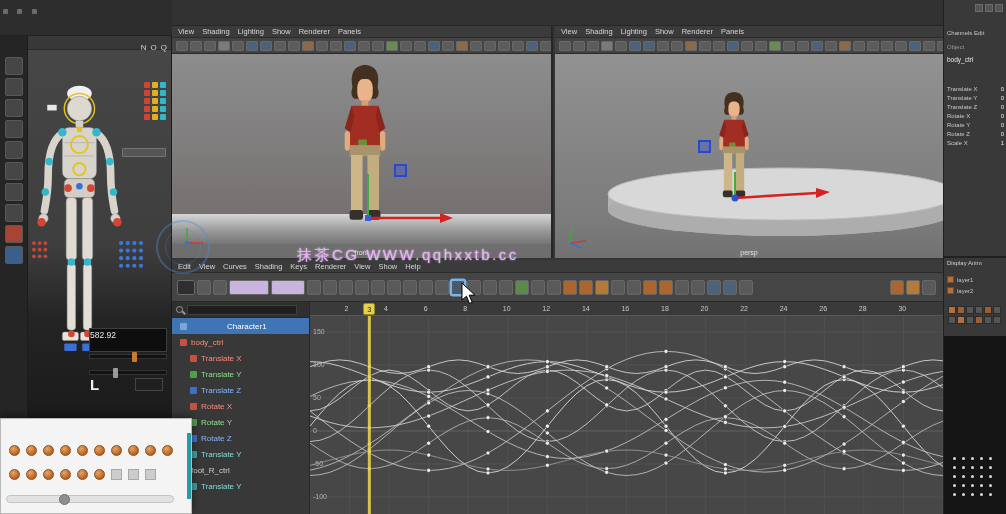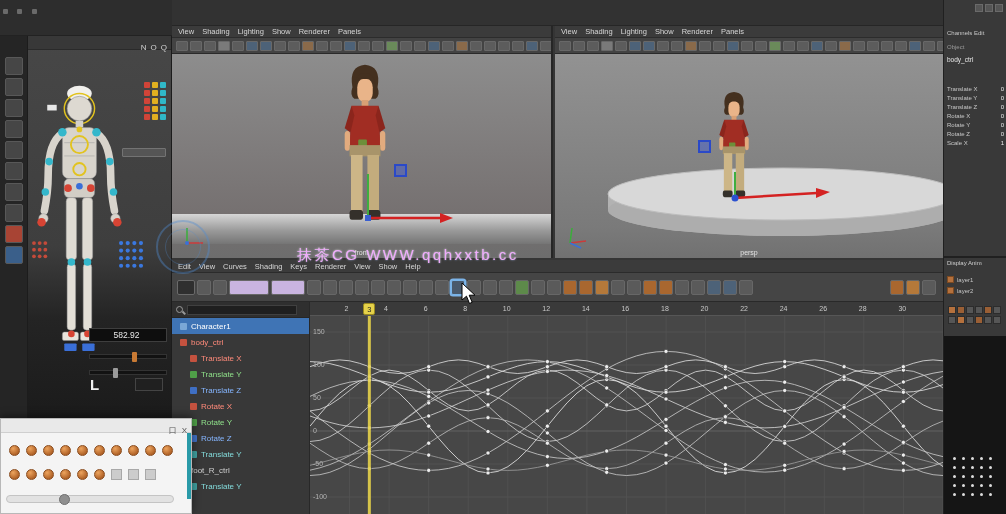--- a/index.html
+++ b/index.html
@@ -18,21 +18,21 @@
   .tchip.red{background:#a84434}.tchip.blue{background:#3a5f8a}
 
   
   .picker{left:28px;top:36px;width:144px;height:382px;background:linear-gradient(180deg,#474747 0%,#3e3e3e 55%,#242424 74%,#1b1b1b 100%);border-right:1px solid #1c1c1c;overflow:hidden}
   .picker-head{position:absolute;left:0;top:0;width:100%;height:14px;background:#383838;border-bottom:1px solid #2a2a2a;text-align:right;padding-right:4px}
   .picker-head span{font-size:8px;color:#cfcfcf;margin-left:4px}
   .toggle-grid{position:absolute;right:5px;top:46px}
   .toggle-grid .trow{display:flex;margin-bottom:2px}
   .tg{width:6px;height:6px;margin-left:2px;border-radius:1px}
   .pk-btn{position:absolute;right:5px;top:112px;width:44px;height:9px;background:#555;border:1px solid #737373;border-radius:1px}
-  .pk-field{position:absolute;right:4px;top:292px;width:78px;height:14px;background:#0e0e0e;border:1px solid #3e3e3e;color:#e8e8e8;font-size:8.5px;text-align:center;padding:1px 3px 0 0}
+  .pk-field{position:absolute;right:4px;top:292px;width:78px;height:24px;background:#0e0e0e;border:1px solid #3e3e3e;color:#e8e8e8;font-size:8.5px;text-align:left;padding:1px 3px 0 0}
   .pk-slider{position:absolute;right:4px;width:78px;height:5px;background:#121212;border:1px solid #333}
   .pk-thumb{position:absolute;top:-3px;width:5px;height:10px;border-radius:1px}
   .pk-letter{position:absolute;left:62px;top:340px;font-size:15px;font-weight:bold;color:#f0f0f0}
   .pk-box{position:absolute;right:8px;top:342px;width:28px;height:13px;background:#202020;border:1px solid #444}
 
   
   .shelf{left:0;top:418px;width:192px;height:96px;background:#f4f4f4;border:1px solid #b8b8b8;box-shadow:0 -2px 8px rgba(0,0,0,.45);z-index:30}
   .shelf-title{position:absolute;left:0;top:0;width:100%;height:14px;background:#e9e9e9;border-bottom:1px solid #cfcfcf;text-align:right;padding-right:4px}
   .shelf-title span{font-size:8px;color:#555;margin-left:5px}
   .shelf-row{position:absolute;left:8px;display:flex;align-items:center}
@@ -259,21 +259,20 @@
       <div class="pk-thumb" style="left:55%;background:#c87a34"></div>
     </div>
     <div class="pk-slider" style="top:334px">
       <div class="pk-thumb" style="left:30%;background:#9a9a9a"></div>
     </div>
     <div class="pk-letter">L</div>
     <div class="pk-box"></div>
   </div>
 
   <div class="abs shelf">
-    <div class="shelf-title" id="shelf-title"><span>口</span><span>X</span></div>
     <div class="shelf-row" style="top:26px" id="shelf-row1">
         <span class="sdot"></span>
         <span class="sdot"></span>
         <span class="sdot"></span>
         <span class="sdot"></span>
         <span class="sdot"></span>
         <span class="sdot"></span>
         <span class="sdot"></span>
         <span class="sdot"></span>
         <span class="sdot"></span>
@@ -567,21 +566,21 @@
         <span class="gchip" style="background: rgb(90, 90, 90);"></span>
       </div>
     <div class="ge-outliner">
       <div class="ge-search">
         <span class="mag"></span>
         <span class="sfield"></span>
       </div>
       <div id="ge-outliner-rows">
           <div class="orow sel">
             <span class="obullet" style="background: rgb(122, 167, 214);"></span>
-            <span style="color: rgb(255, 255, 255);">Character1</span>
+            <span style="color: rgb(255, 255, 255); margin-left: 36px;">Character1</span>
           </div>
           <div class="orow">
             <span class="obullet" style="background: rgb(196, 82, 63);"></span>
             <span style="color: rgb(255, 138, 122);">body_ctrl</span>
           </div>
           <div class="orow" style="padding-left: 18px;">
             <span class="obullet" style="background: rgb(196, 82, 63);"></span>
             <span style="color: rgb(255, 138, 122);">Translate X</span>
           </div>
           <div class="orow" style="padding-left: 18px;">

